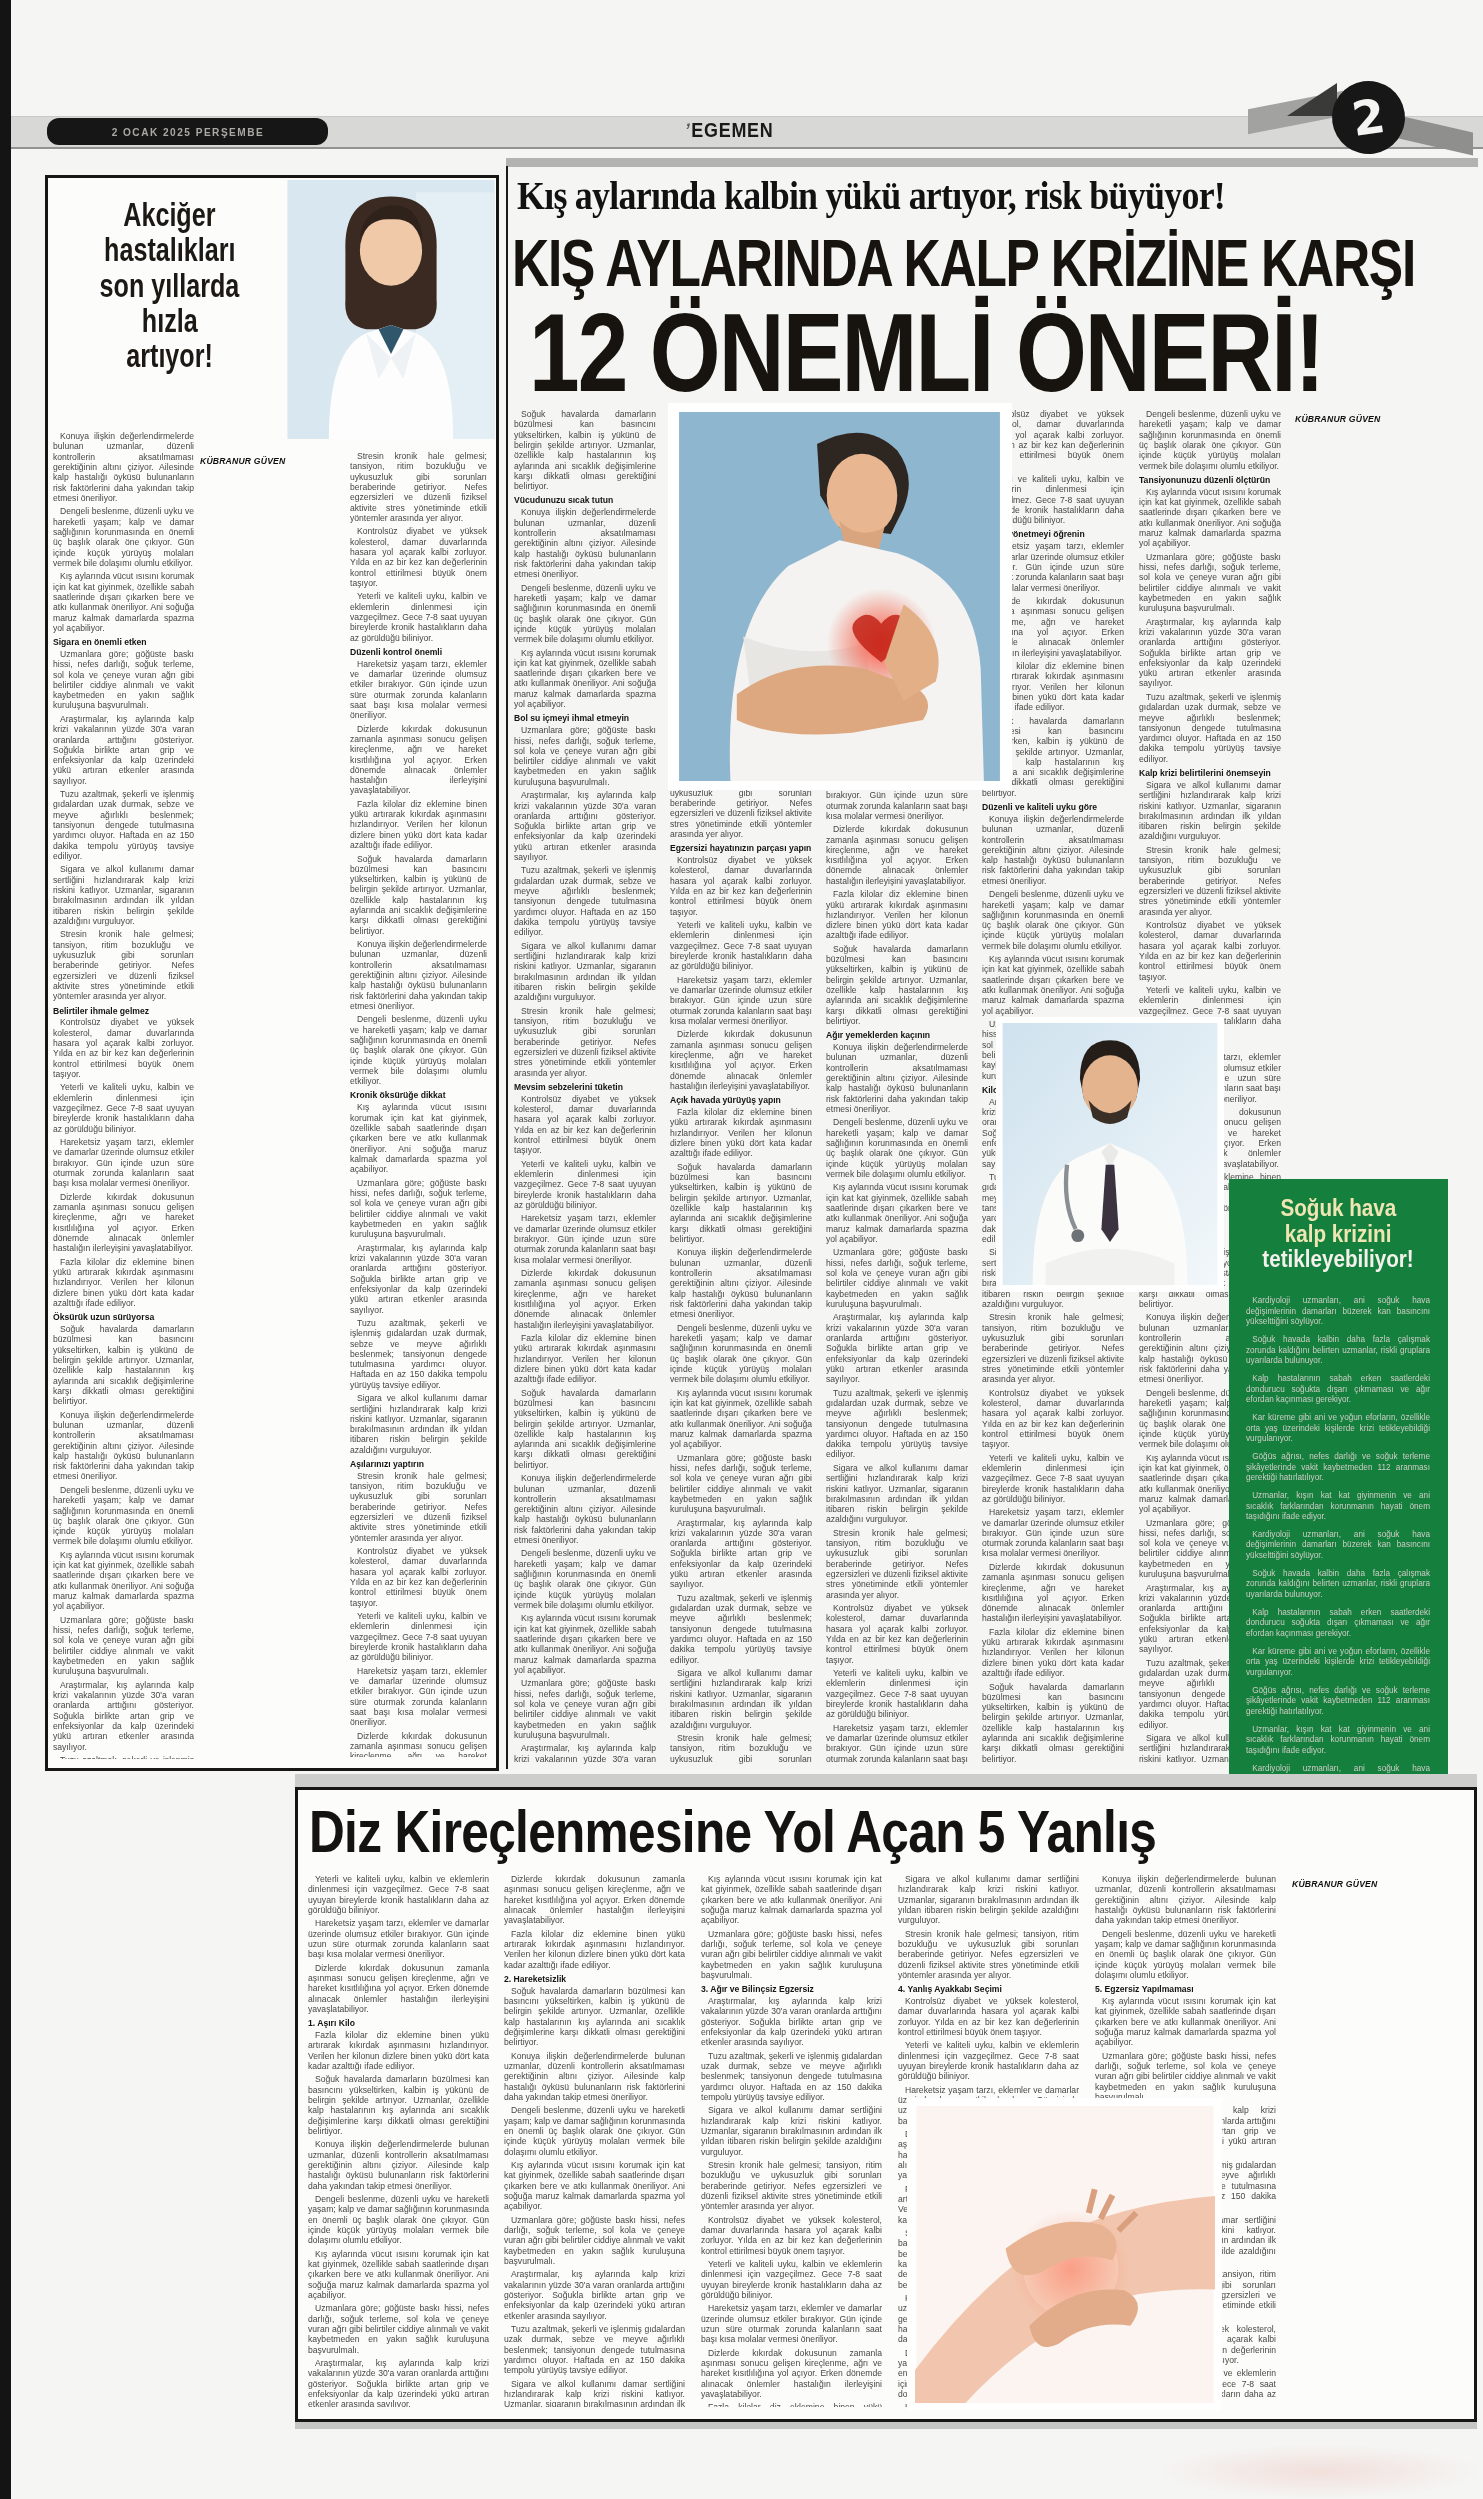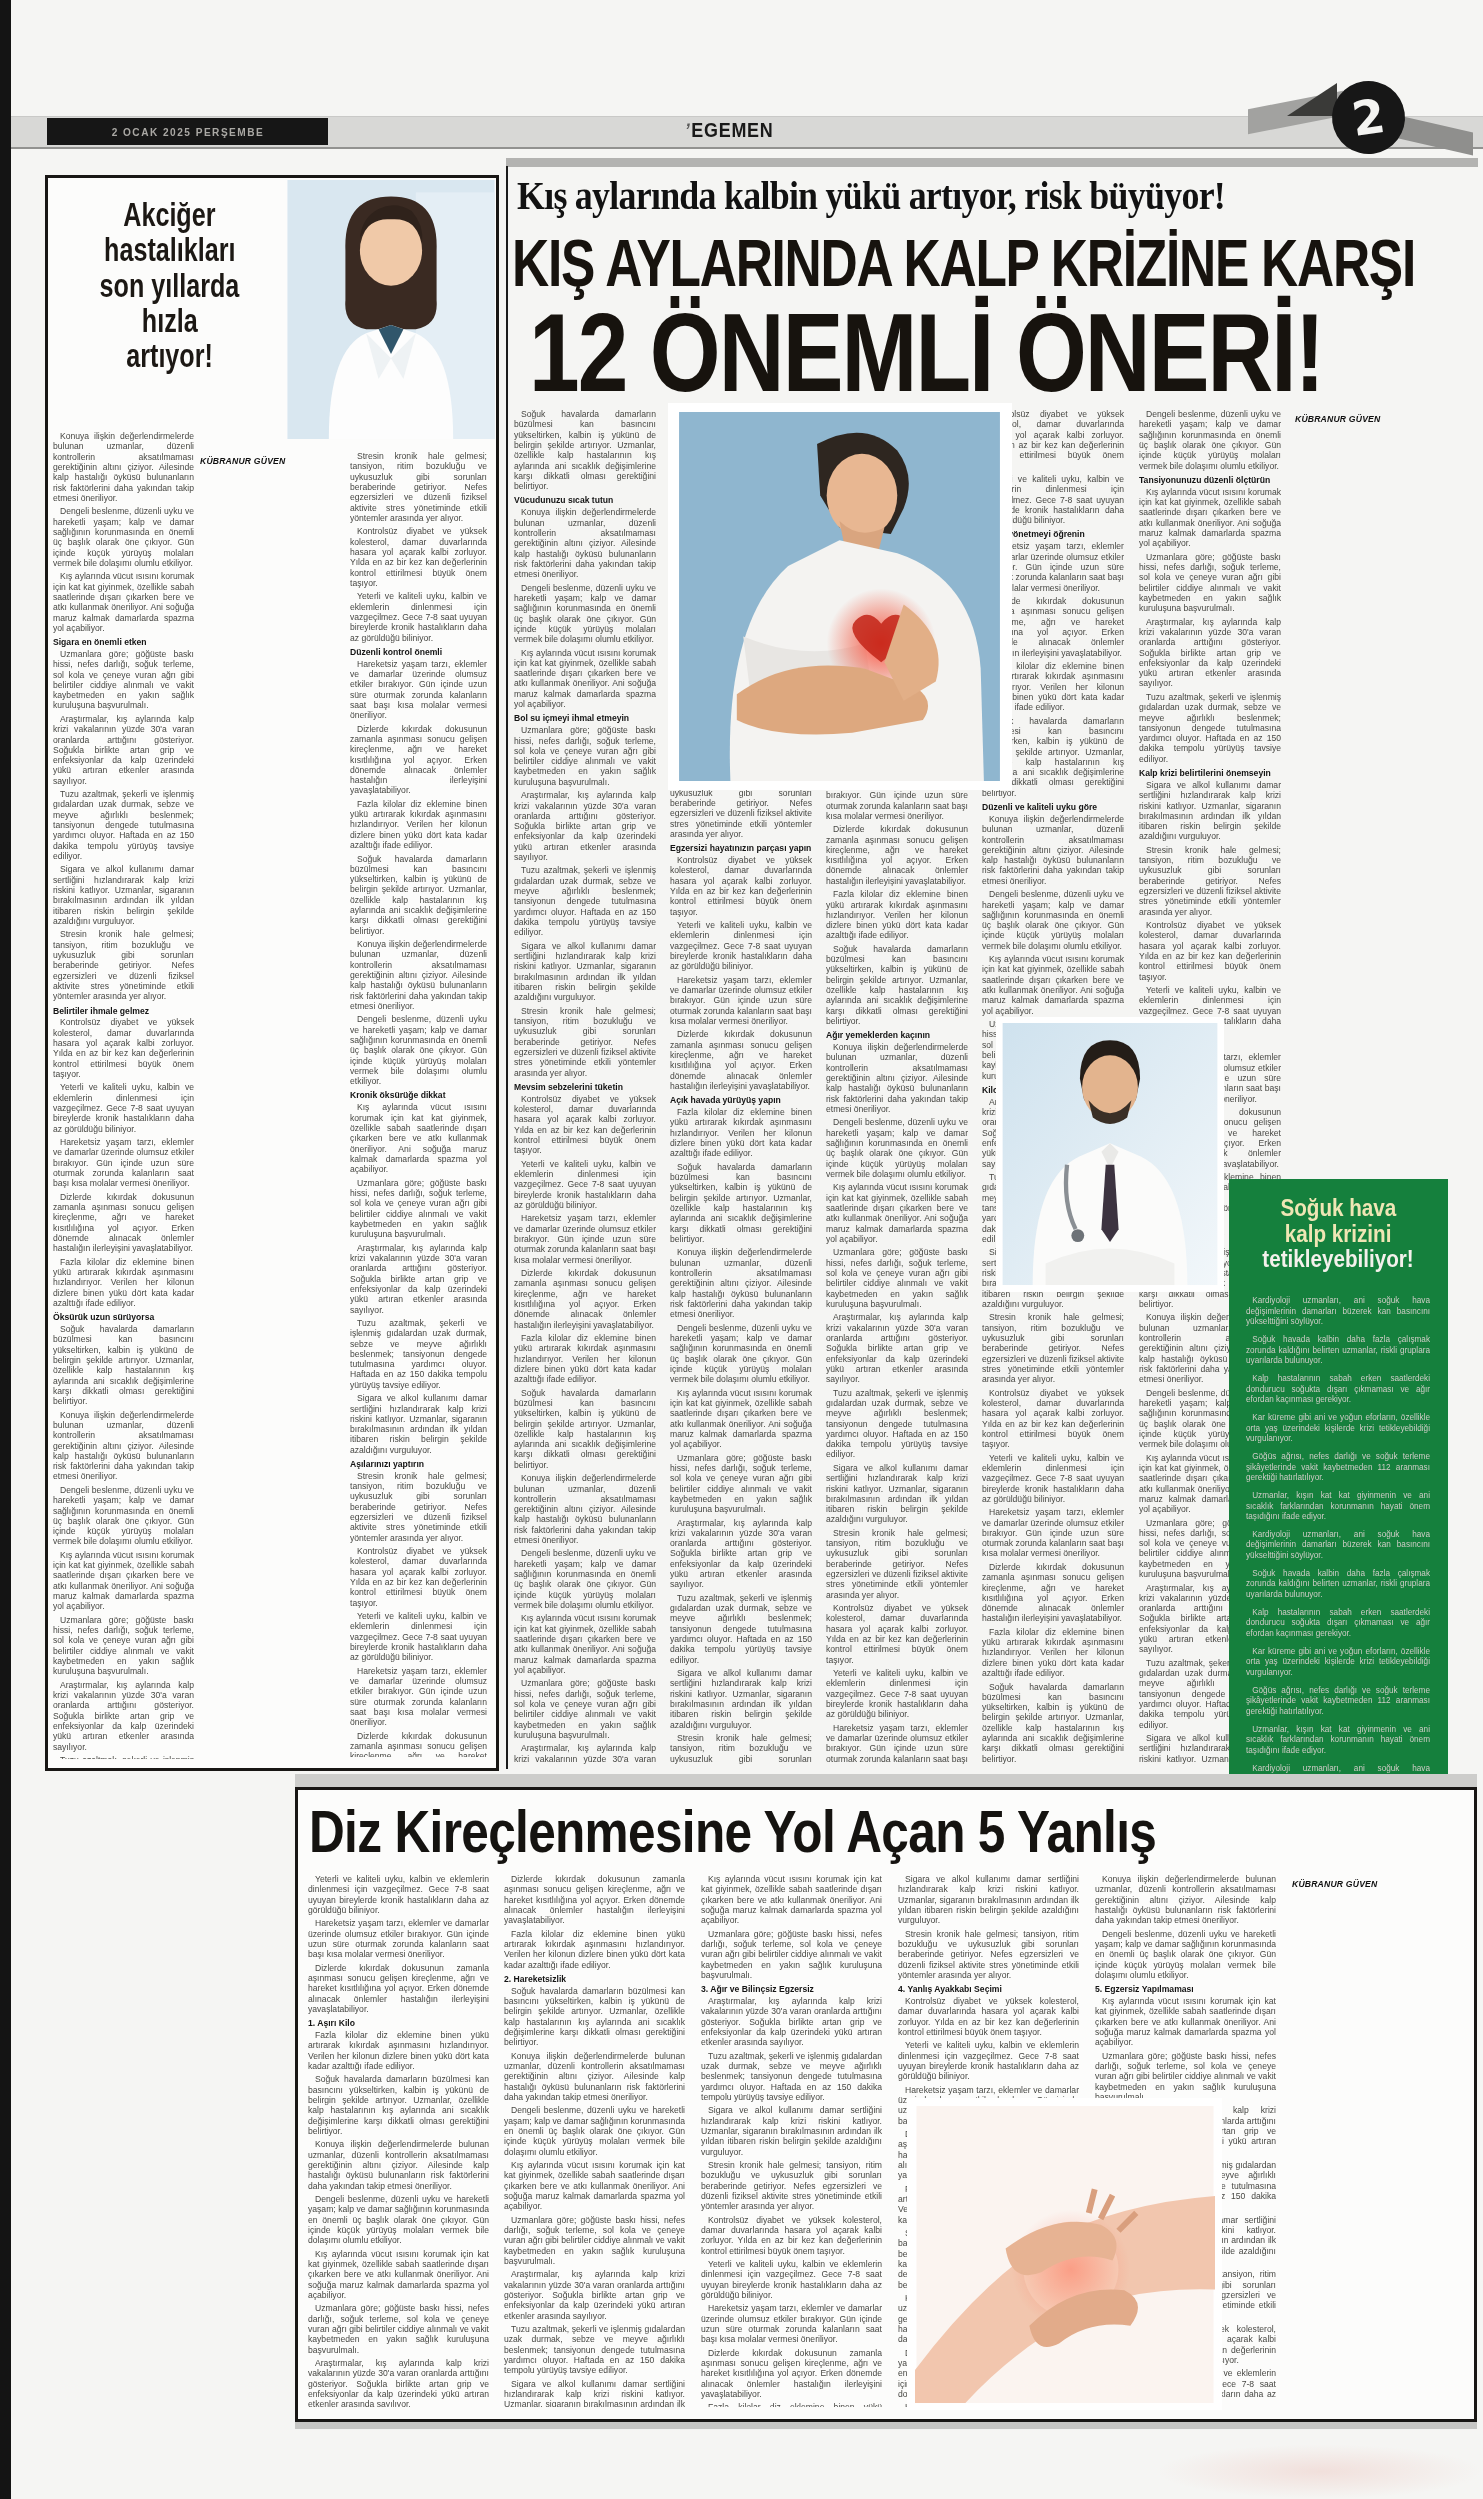--- a/index.html
+++ b/index.html
@@ -2,21 +2,21 @@
 <html style="font-size:12.5px"><head>
 <meta charset="utf-8">
 <style>
   html,body{margin:0;padding:0;width:1484px;height:2500px;overflow:hidden;background:#f4f4f2;}
   #page{position:relative;width:1484px;height:2500px;background:#f5f5f3;font-family:"Liberation Sans",sans-serif;}
   .abs{position:absolute;}
   
   .edgeband{background:#141414;}
   
   .hdrband{background:#d8d8d6;border-top:1.6px solid #c9c9c7;border-bottom:2.3px solid #929290;}
-  .datestrip{background:#161616;border-radius:0;display:flex;align-items:center;justify-content:center;}
+  .datestrip{background:#161616;border-radius:12px;display:flex;align-items:center;justify-content:center;}
   .datestrip span{color:#aaa8a4;font-size:11px;font-weight:bold;letter-spacing:1.6px;transform:scaleX(.92);white-space:nowrap;}
   .masthead{display:flex;align-items:center;justify-content:center;}
   .masthead span{color:#191919;font-size:19.5px;font-weight:bold;letter-spacing:0.8px;transform:scaleX(.92);}
   .mark{opacity:.65;font-weight:bold;margin-right:0.8px;}
   .wing{background:#a2a2a0;}
   .badge{background:#171717;border-radius:50%;display:flex;align-items:center;justify-content:center;transform:rotate(-8deg);}
   .badge span{color:#f4f4f2;font-size:47px;font-weight:bold;font-family:"DejaVu Sans",sans-serif;}
   .toprule{background:#b3b3b1;}
   .vrule{background:#1b1b1b;}
   

